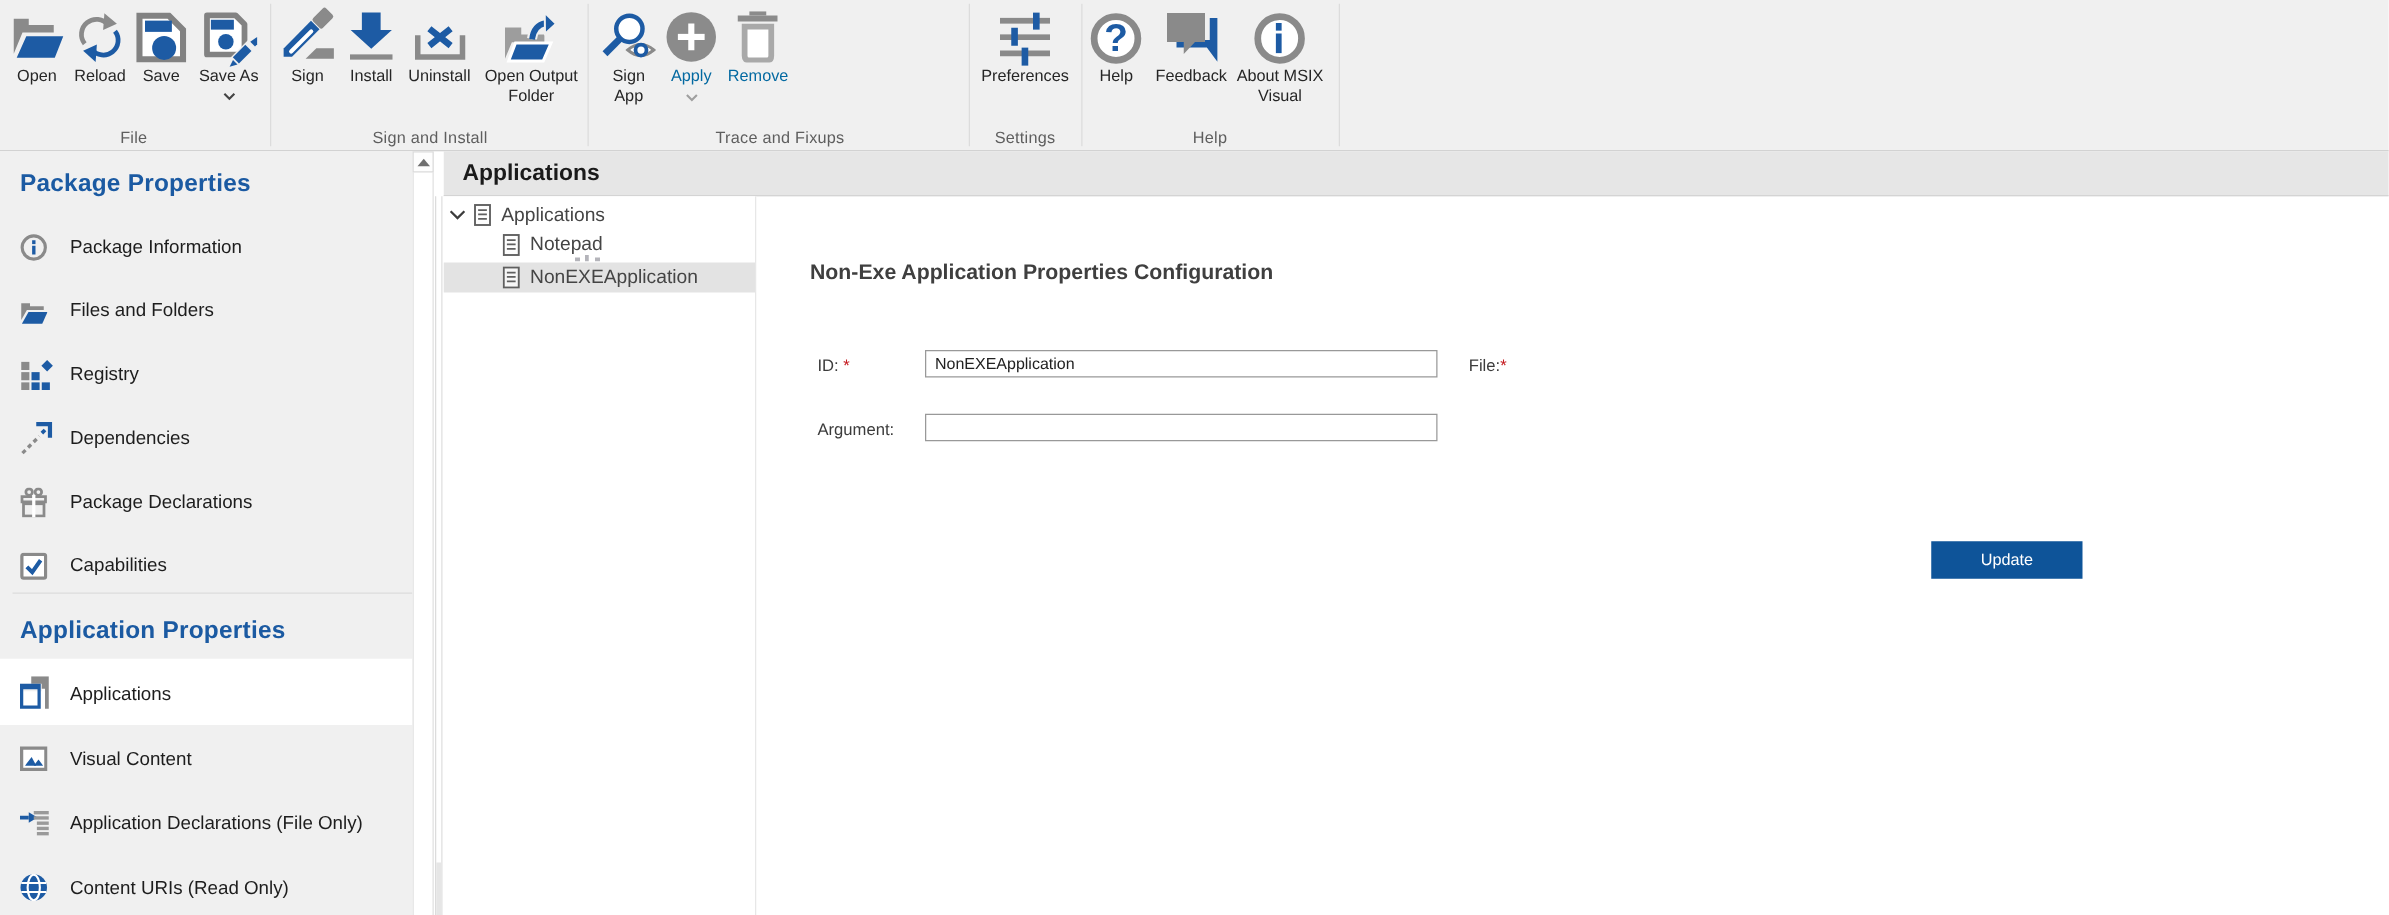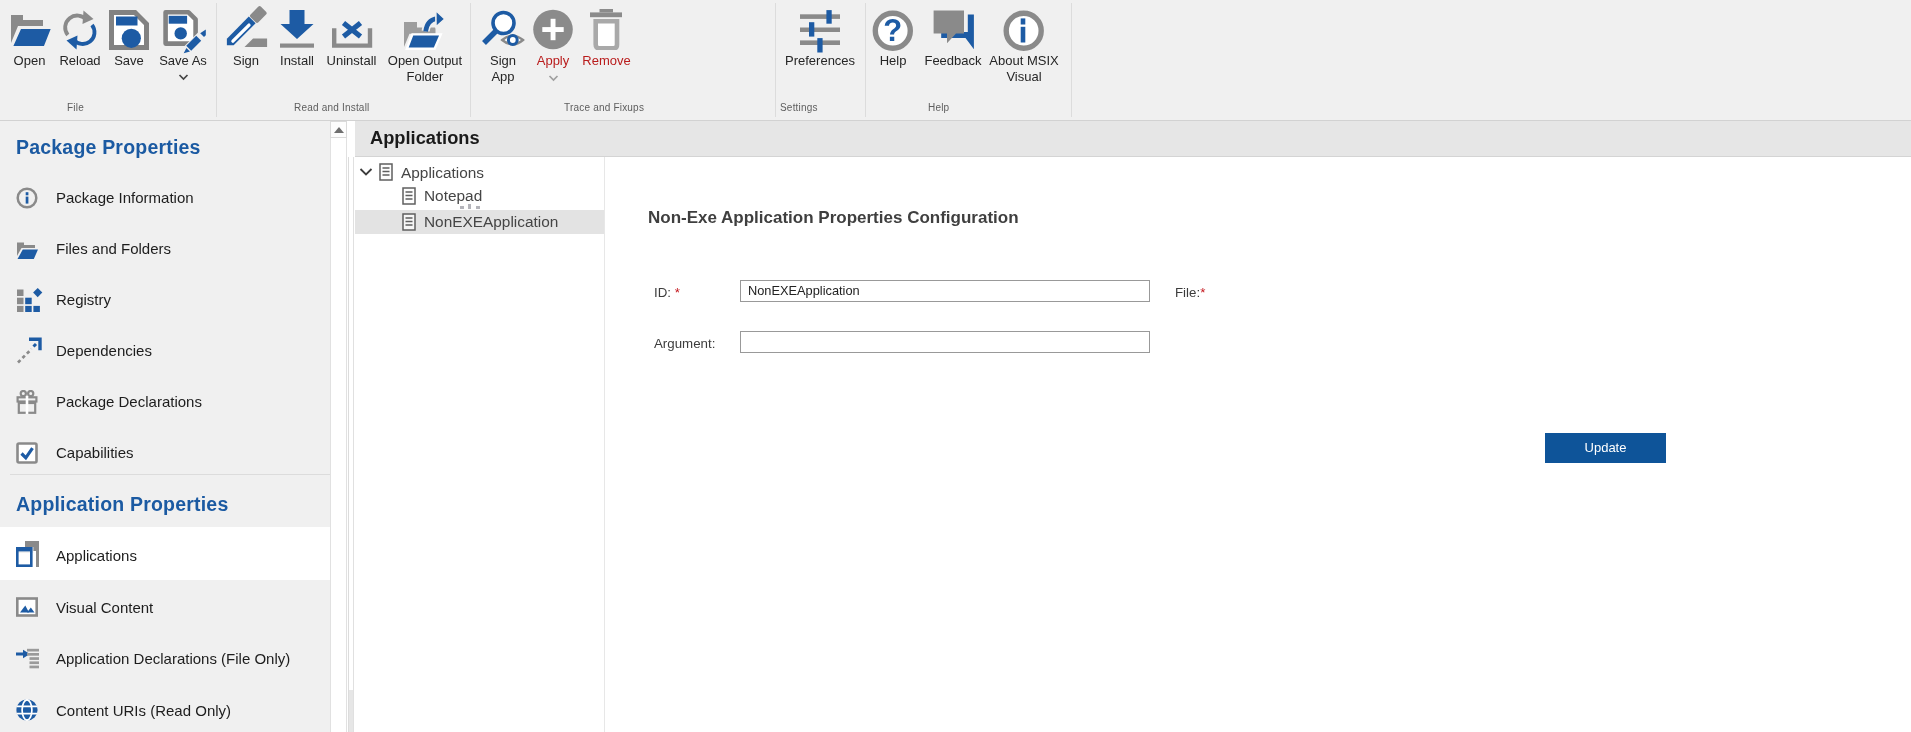--- a/index.html
+++ b/index.html
@@ -1,24 +1,24 @@
 <!DOCTYPE html>
 <html><head>
 <meta charset="utf-8">
 <style>
 html,body{margin:0;padding:0}
 #app{position:relative;width:1911px;height:732px;background:#fff;font-family:"Liberation Sans",sans-serif;overflow:hidden}
 
 #ribbon{position:absolute;left:0;top:0;width:1911px;height:120px;background:#f0f0f0;border-bottom:1px solid #d2d2d2}
 .rsep{position:absolute;top:3px;height:114px;width:1px;background:#dcdcdc}
-.glab{position:absolute;top:102px;font-size:10px;letter-spacing:0.2px;color:#5e5e5e;text-align:left;white-space:nowrap}
+.glab{position:absolute;top:102px;font-size:13px;letter-spacing:0.2px;color:#5e5e5e;text-align:center;white-space:nowrap}
 .rb{position:absolute;top:0;text-align:center}
 .rb svg{display:inline-block}
 .rlab{position:absolute;top:53px;left:0;width:100%;font-size:13px;line-height:15.5px;color:#262626;text-align:center;white-space:pre-line}
-.dis .rlab{color:#b91c1c}
+.dis .rlab{color:#0369a1}
 .chev{position:absolute;left:50%;margin-left:-5px}
 
 #side{position:absolute;left:0;top:121px;width:330px;height:611px;background:#f0f0f0}
 .sh{position:absolute;left:16px;font-size:19.5px;letter-spacing:0.2px;font-weight:bold;color:#1b5aa2;white-space:nowrap}
 .si{position:absolute;left:56px;font-size:15px;line-height:18px;color:#1d1d1d;white-space:nowrap}
 .sic{position:absolute;left:16px}
 
 #sbar{position:absolute;left:330px;top:121px;width:17px;height:611px;background:#fff;border-left:1px solid #e1e1e1;border-right:1px solid #e1e1e1;box-sizing:border-box}
 #sbtn{position:absolute;left:330px;top:121px;width:17px;height:17px;background:#fdfdfd;border:1px solid #dadada;box-sizing:border-box}
 #sbtn .tri{position:absolute;left:3px;top:5px;width:0;height:0;border-left:5px solid transparent;border-right:5px solid transparent;border-bottom:6px solid #6f6f6f}
@@ -38,21 +38,21 @@
 </head>
 <body>
 <div id="app">
 <div id="ribbon">
 <div class="rsep" style="left:216px"></div>
 <div class="rsep" style="left:470px"></div>
 <div class="rsep" style="left:775px"></div>
 <div class="rsep" style="left:865px"></div>
 <div class="rsep" style="left:1071px"></div>
 <div class="glab" style="left:67px;width:80px">File</div>
-<div class="glab" style="left:294px;width:100px">Read and Install</div>
+<div class="glab" style="left:294px;width:100px">Sign and Install</div>
 <div class="glab" style="left:564px;width:120px">Trace and Fixups</div>
 <div class="glab" style="left:780px;width:80px">Settings</div>
 <div class="glab" style="left:928px;width:80px">Help</div>
 
 <div class="rb" style="left:2px;width:55px"><svg width="44" height="36" viewBox="0 0 44 36" style="margin-top:13px">
 <path fill="#8a8a8a" d="M3 2h12v5h20v6H10L3 30z"></path>
 <path fill="#1d5ba4" stroke="#f0f0f0" stroke-width="1.8" d="M12.5 15H44l-7.5 19H4z"></path>
         </svg>
 <div class="rlab">Open</div></div>
 

